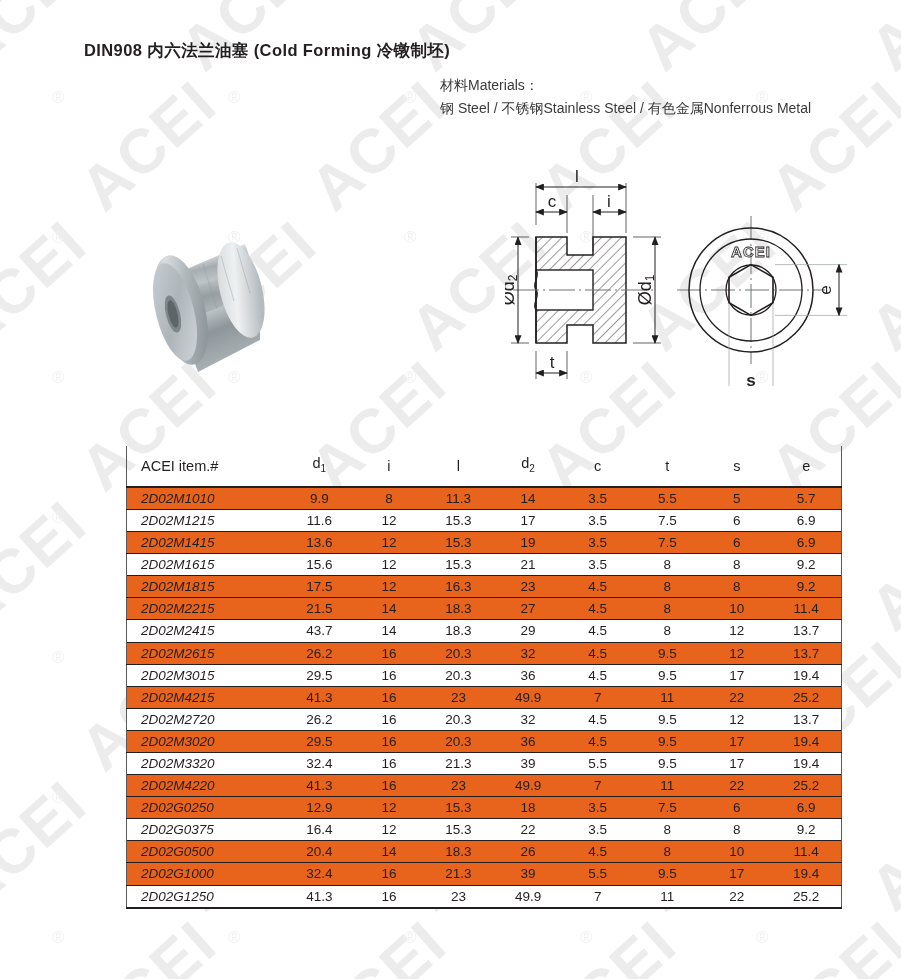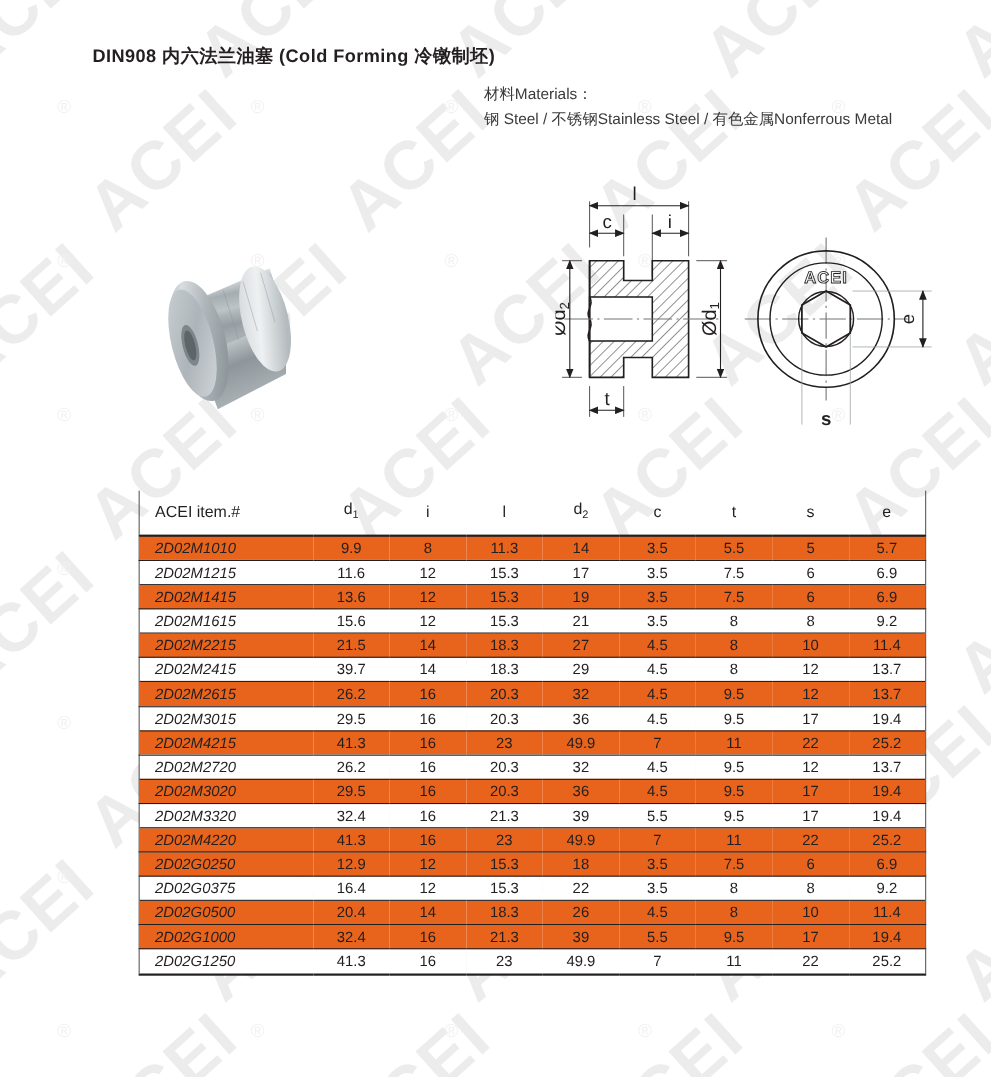--- a/index.html
+++ b/index.html
@@ -423,33 +423,44 @@
             <td class="c-num">15.6</td>
             <td class="c-num">12</td>
             <td class="c-num">15.3</td>
             <td class="c-num">21</td>
             <td class="c-num">3.5</td>
             <td class="c-num">8</td>
             <td class="c-num">8</td>
             <td class="c-num">9.2</td>
           </tr>
           <tr class="odd">
+            <td class="c-item">2D02M1815</td>
+            <td class="c-num">17.5</td>
+            <td class="c-num">12</td>
+            <td class="c-num">16.3</td>
+            <td class="c-num">23</td>
+            <td class="c-num">4.5</td>
+            <td class="c-num">8</td>
+            <td class="c-num">8</td>
+            <td class="c-num">9.2</td>
+          </tr>
+          <tr class="odd">
             <td class="c-item">2D02M2215</td>
             <td class="c-num">21.5</td>
             <td class="c-num">14</td>
             <td class="c-num">18.3</td>
             <td class="c-num">27</td>
             <td class="c-num">4.5</td>
             <td class="c-num">8</td>
             <td class="c-num">10</td>
             <td class="c-num">11.4</td>
           </tr>
           <tr class="even">
             <td class="c-item">2D02M2415</td>
-            <td class="c-num">39.7</td>
+            <td class="c-num">43.7</td>
             <td class="c-num">14</td>
             <td class="c-num">18.3</td>
             <td class="c-num">29</td>
             <td class="c-num">4.5</td>
             <td class="c-num">8</td>
             <td class="c-num">12</td>
             <td class="c-num">13.7</td>
           </tr>
           <tr class="odd">
             <td class="c-item">2D02M2615</td>

